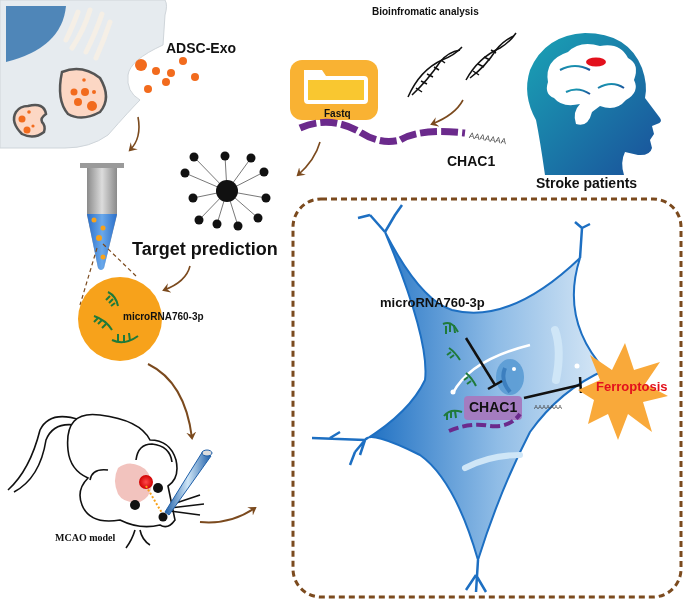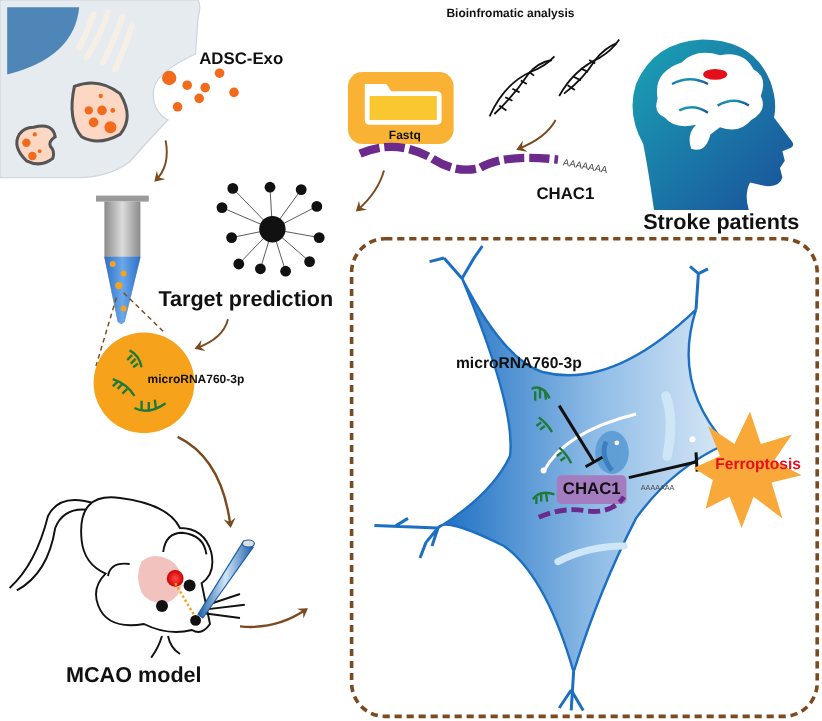--- a/index.html
+++ b/index.html
@@ -243,21 +243,21 @@
   <path d="M449,431 Q470,422 490,426 Q510,428 520,414" fill="none" stroke="#6b2a8c" stroke-width="4" stroke-dasharray="10,4"></path>
 
   <polygon fill="#f9a93a" points="625,343 634,370 660,362 645,384 668,396 643,402 652,432 628,414 618,440 608,414 588,424 594,400 578,390 600,380 590,355 612,370"></polygon>
 </svg>
 
 <div class="lbl" style="left:166px;top:40px;font-size:14px;">ADSC-Exo</div>
 <div class="lbl" style="left:372px;top:6px;font-size:10px;">Bioinfromatic analysis</div>
 <div class="lbl" style="left:324px;top:108px;font-size:10px;">Fastq</div>
 <div class="lbl" style="left:469px;top:134px;font-size:8px;font-weight:normal;transform:rotate(10deg);color:#444;">AAAAAAA</div>
 <div class="lbl" style="left:447px;top:153px;font-size:14px;">CHAC1</div>
-<div class="lbl" style="left:536px;top:175px;font-size:18px;">Stroke patients</div>
+<div class="lbl" style="left:536px;top:175px;font-size:14px;">Stroke patients</div>
 <div class="lbl" style="left:132px;top:239px;font-size:18px;">Target prediction</div>
 <div class="lbl" style="left:123px;top:311px;font-size:10px;">microRNA760-3p</div>
-<div class="lbl" style="left:55px;top:552px;font-size:18px;">MCAO model</div>
+<div class="lbl" style="left:55px;top:532px;font-size:10px;font-family:Liberation Serif, serif;">MCAO model</div>
 <div class="lbl" style="left:380px;top:295px;font-size:13px;">microRNA760-3p</div>
 <div class="lbl" style="left:469px;top:399px;font-size:14px;">CHAC1</div>
 <div class="lbl" style="left:534px;top:404px;font-size:6px;font-weight:normal;color:#444;">AAAAAAA</div>
 <div class="lbl" style="left:584px;top:379px;font-size:13px;color:#e3101c;margin-left:12px;">Ferroptosis</div>
 </div>
 
 </body></html>

